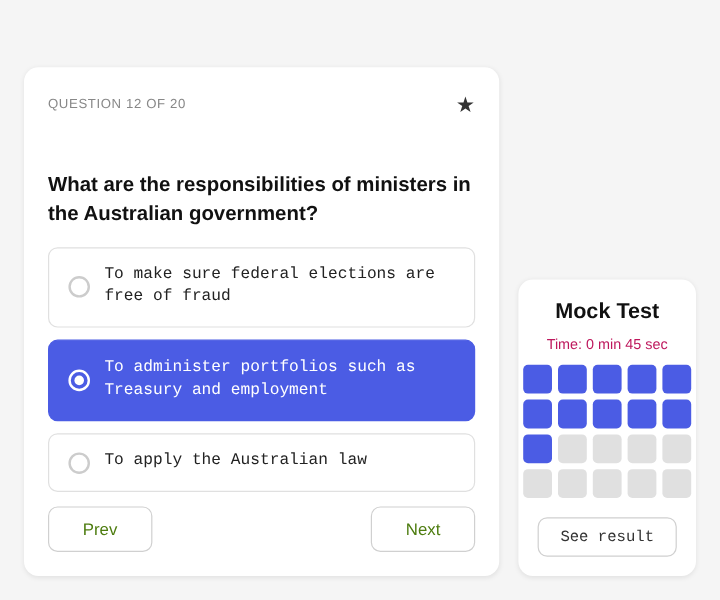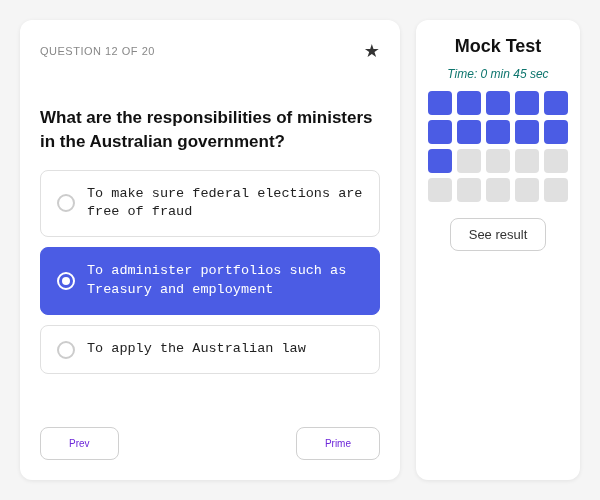--- a/index.html
+++ b/index.html
@@ -12,20 +12,21 @@
       display: flex;
       align-items: center;
       justify-content: center;
     }
     .container {
       display: flex;
       gap: 16px;
       width: 580px;
       height: 480px;
       padding: 10px;
+      align-items: flex-end;
     }
     
     .left-panel {
       background: #fff;
       border-radius: 12px;
       padding: 20px;
       flex: 1;
       display: flex;
       flex-direction: column;
       gap: 12px;
@@ -111,48 +112,47 @@
     .nav-buttons {
       display: flex;
       justify-content: space-between;
       margin-top: auto;
     }
     .nav-btn {
       padding: 10px 28px;
       border: 1.5px solid #d0d0d0;
       border-radius: 8px;
       background: #fff;
-      font-size: 10px;
+      font-size: 14px;
       font-weight: 500;
-      color: #6d28d9;
+      color: #4d7c0f;
       cursor: pointer;
     }
 
     
     .right-panel {
       background: #fff;
       border-radius: 12px;
       padding: 16px;
-      width: 164px;
+      width: 148px;
       display: flex;
       flex-direction: column;
       align-items: center;
       gap: 10px;
       box-shadow: 0 1px 4px rgba(0,0,0,0.08);
     }
     .mock-test-title {
       font-size: 18px;
       font-weight: 700;
       color: #111;
       text-align: center;
     }
     .timer-text {
       font-size: 12px;
-      color: #0f766e;
-      font-style: italic;
+      color: #be185d;
     }
     .grid-container {
       display: grid;
       grid-template-columns: repeat(5, 24px);
       gap: 5px;
     }
     .grid-cell {
       width: 24px;
       height: 24px;
       border-radius: 4px;
@@ -166,20 +166,21 @@
     .see-result-btn {
       margin-top: 6px;
       padding: 8px 18px;
       border: 1.5px solid #d0d0d0;
       border-radius: 8px;
       background: #fff;
       font-size: 13px;
       color: #333;
       cursor: pointer;
       font-weight: 500;
+      font-family: Liberation Mono, monospace;
     }
   </style>
 </head>
 <body>
 
 <div class="container">
 
   <div class="left-panel">
     <div class="question-header">
       <span class="question-label">Question 12 of 20</span>
@@ -196,21 +197,21 @@
           <div class="radio-circle"></div>
           <span class="option-text">To administer portfolios such as Treasury and employment</span>
         </div>
         <div class="option">
           <div class="radio-circle"></div>
           <span class="option-text">To apply the Australian law</span>
         </div>
       </div>
     <div class="nav-buttons">
       <button class="nav-btn">Prev</button>
-      <button class="nav-btn">Prime</button>
+      <button class="nav-btn">Next</button>
     </div>
   </div>
 
   <div class="right-panel">
     <div class="mock-test-title">Mock Test</div>
     <div class="timer-text">Time: 0 min 45 sec</div>
     <div class="grid-container">
 
     <div class="grid-cell filled"></div>
         <div class="grid-cell filled"></div>

